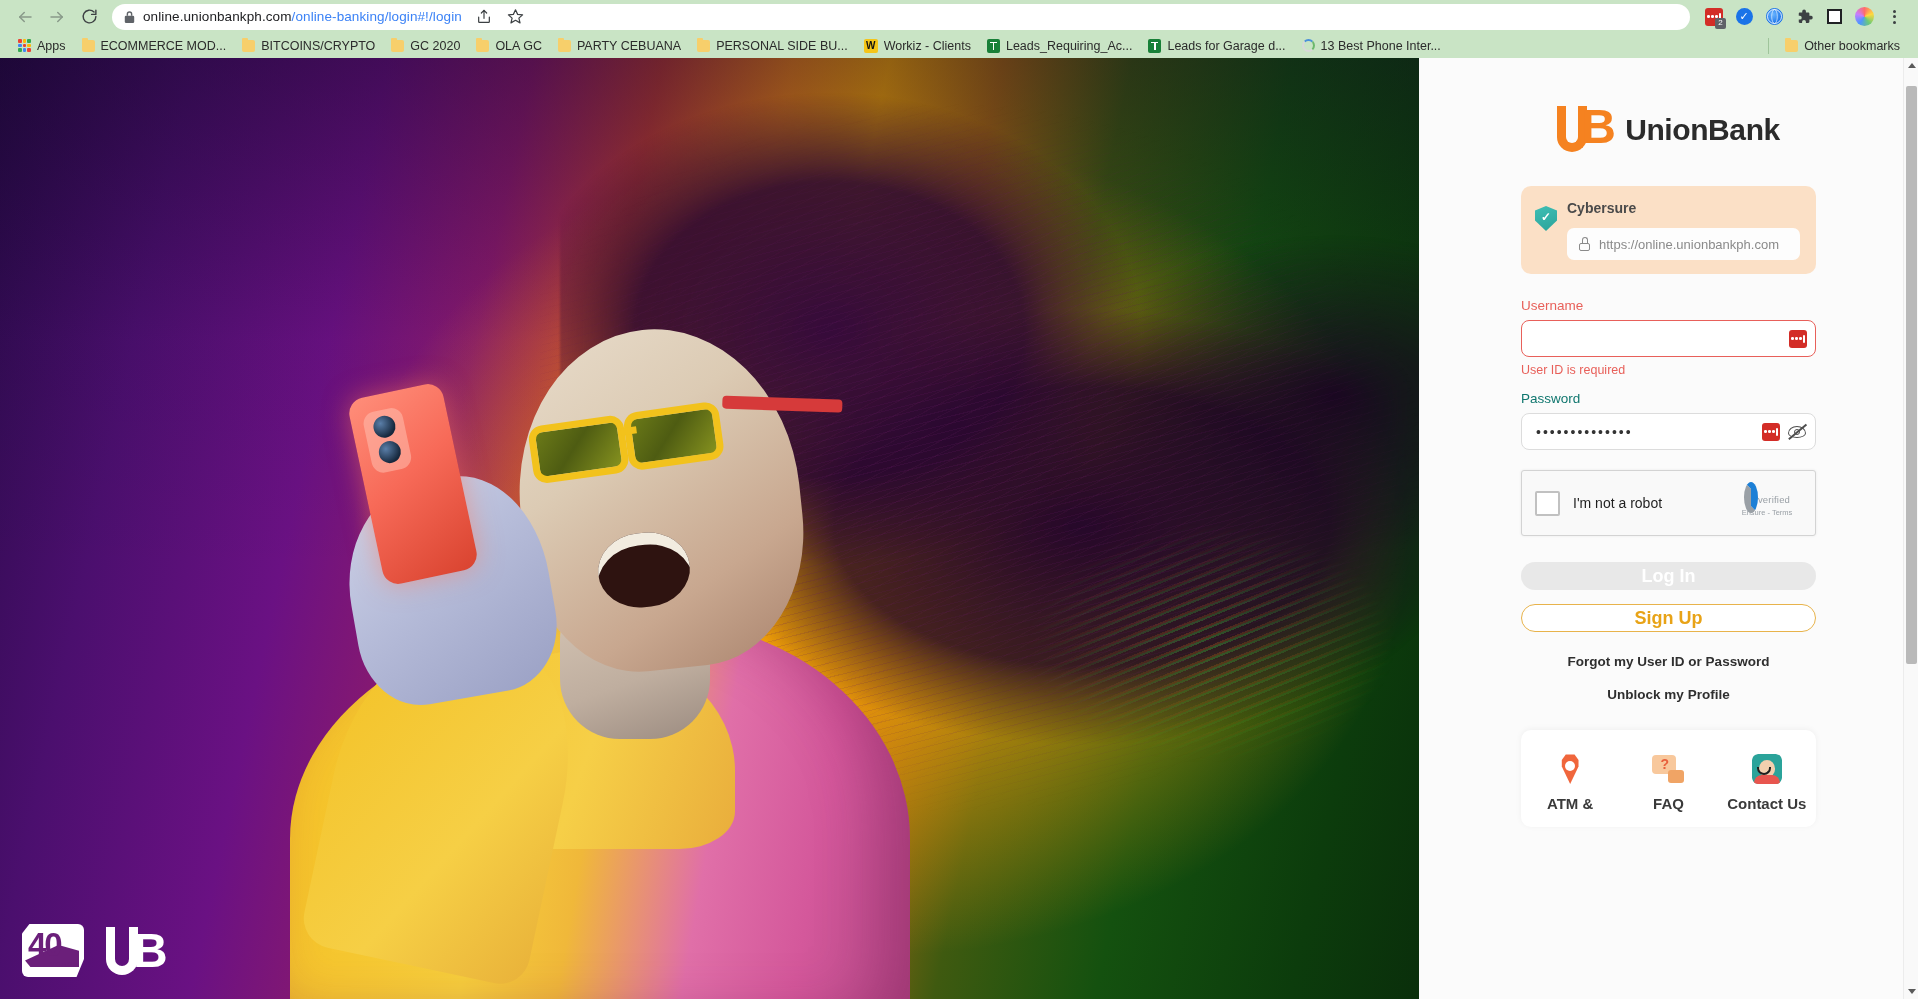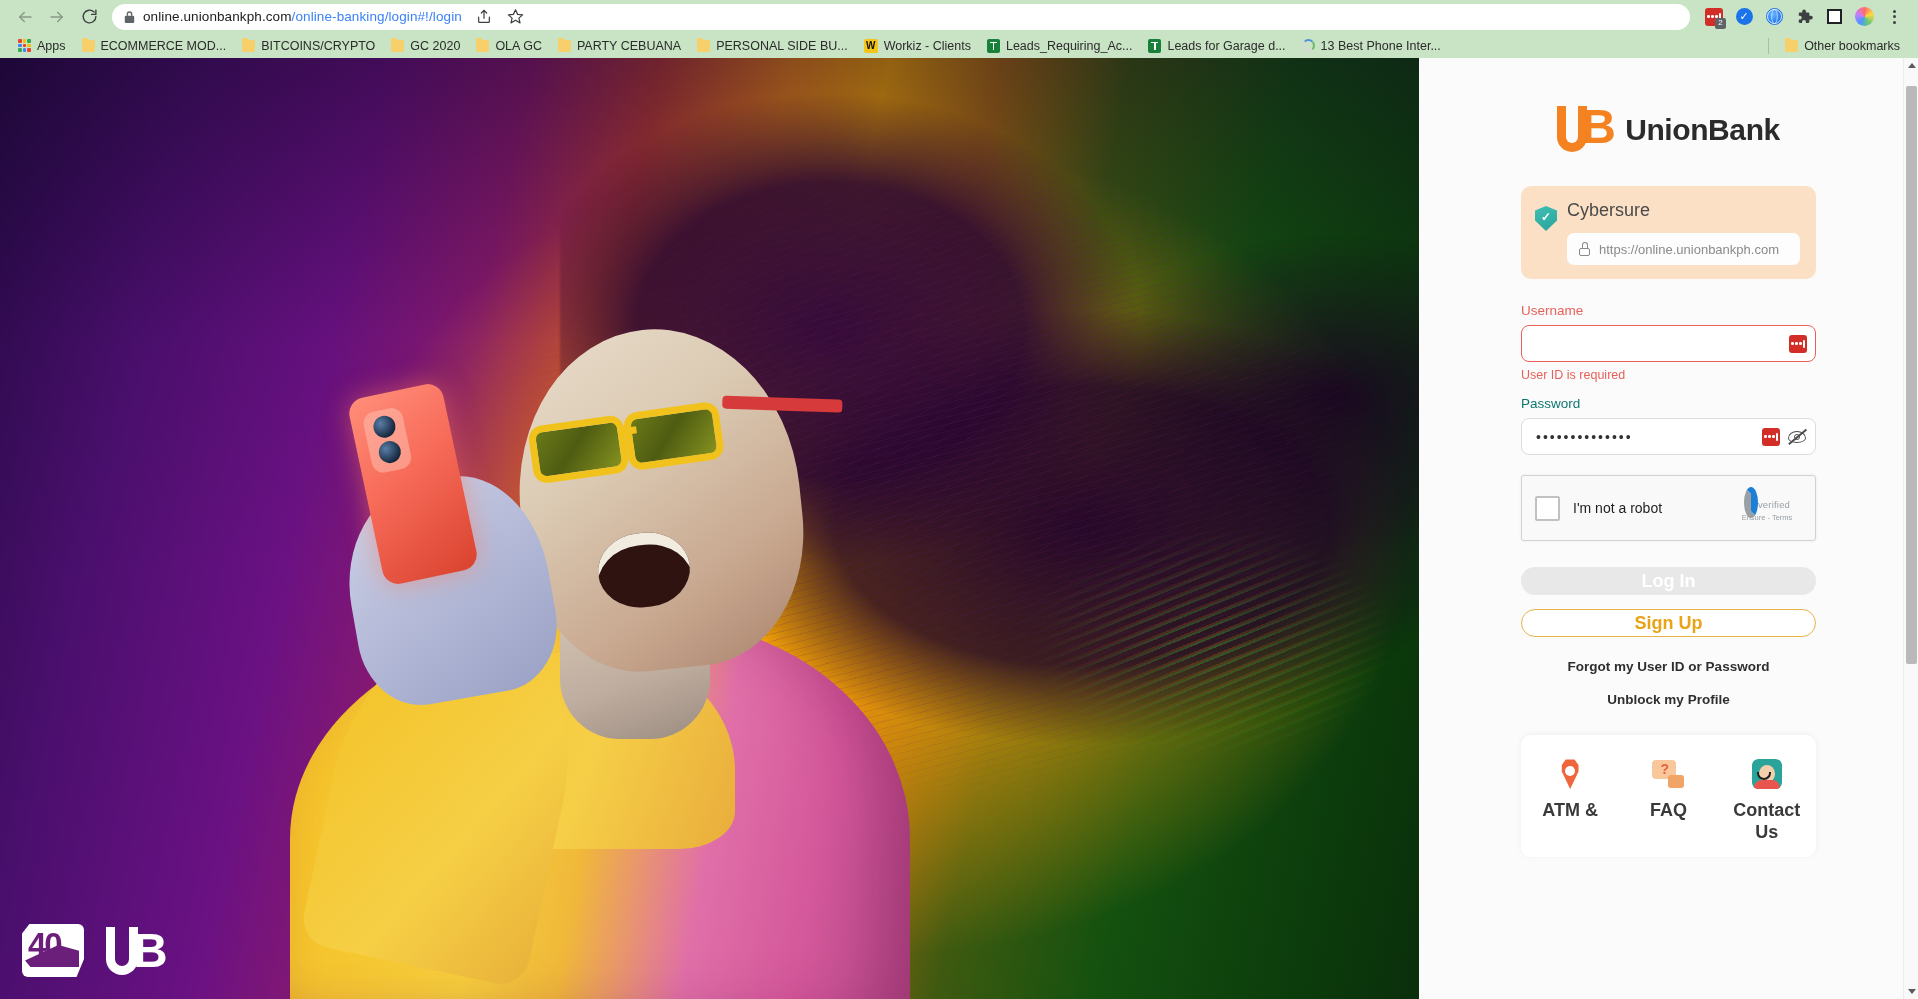--- a/index.html
+++ b/index.html
@@ -269,21 +269,21 @@
     width: 295px; margin-top: 30px; background: #fbe0c6; border-radius: 10px; padding: 14px 16px 14px 14px;
     display: flex; gap: 10px;
   }
   .shield {
     width: 22px; height: 25px; flex: 0 0 22px; margin-top: 6px;
     background: linear-gradient(160deg,#3fbfb5 0%,#2aa39a 100%);
     clip-path: polygon(50% 0, 100% 18%, 100% 58%, 50% 100%, 0 58%, 0 18%);
     display:flex; align-items:center; justify-content:center;
   }
   .shield span { color:#fff; font-size:12px; line-height:12px; margin-top:-3px; font-weight:bold; }
-  .cs-title { font-size: 18px; font-weight: normal; color: #4a4a4a; margin-bottom: 8px; }
+  .cs-title { font-size: 14px; font-weight: bold; color: #4a4a4a; margin-bottom: 8px; }
   .cs-desc { font-size: 12.5px; color: #6d6d6d; line-height: 1.35; }
   .cs-url {
     margin-top: 12px; background: #fdfdfd; border-radius: 7px; height: 32px;
     display: flex; align-items: center; gap: 9px; padding: 8px 12px; width: 100%;
   }
   .cs-url .u-text { font-size: 13px; color: #8a8a8a; }
   .padlock { width: 11px; height: 14px; position: relative; flex:0 0 11px; }
   .padlock .body { position:absolute; bottom:0; width:11px; height:8px; border:1.5px solid #8a8a8a; border-radius:2px; }
   .padlock .shack { position:absolute; top:0; left:2.5px; width:6px; height:6px;
     border:1.5px solid #8a8a8a; border-bottom:0; border-radius:3px 3px 0 0; }
@@ -341,21 +341,21 @@
   .link-row.second { margin-top: 18px; }
 
   
   .foot-card {
     width: 295px; margin-top: 28px; background: #fff; border-radius: 10px;
     box-shadow: 0 -1px 6px rgba(0,0,0,.05); padding: 22px 0 14px;
     display: flex; justify-content: space-around;
   }
   .foot-item { width: 86px; text-align: center; cursor: pointer; }
   .foot-icon { height: 34px; display:flex; align-items:center; justify-content:center; margin-bottom: 9px; }
-  .foot-label { font-size: 18px; color: #3a3a3a; font-weight: bold; line-height: 1.2; }
+  .foot-label { font-size: 15px; color: #3a3a3a; font-weight: bold; line-height: 1.2; }
   .pin { width:22px; height:30px; background:#f0663c;
     clip-path: polygon(50% 100%, 12% 42%, 12% 20%, 30% 2%, 70% 2%, 88% 20%, 88% 42%); position:relative; }
   .pin::after { content:''; position:absolute; left:6px; top:7px; width:10px; height:10px; background:#fff; border-radius:50%; }
   .chat { position:relative; width:32px; height:28px; }
   .chat .b1 { position:absolute; left:0; top:0; width:24px; height:19px; background:#f8c89c; border-radius:4px; }
   .chat .b1::after { content:''; position:absolute; left:4px; bottom:-5px; border:6px solid transparent; border-top-color:#f8c89c; }
   .chat .q { position:absolute; left:8px; top:1px; color:#e8603c; font-size:14px; font-weight:bold; }
   .chat .b2 { position:absolute; right:0; bottom:0; width:16px; height:13px; background:#f0a465; border-radius:3px; }
   .agent { width:30px; height:30px; border-radius:6px; position:relative; overflow:hidden; background:#f2f2f2; }
   .agent .hairx { position:absolute; inset:0; background:#2aa39a; border-radius:6px; }

